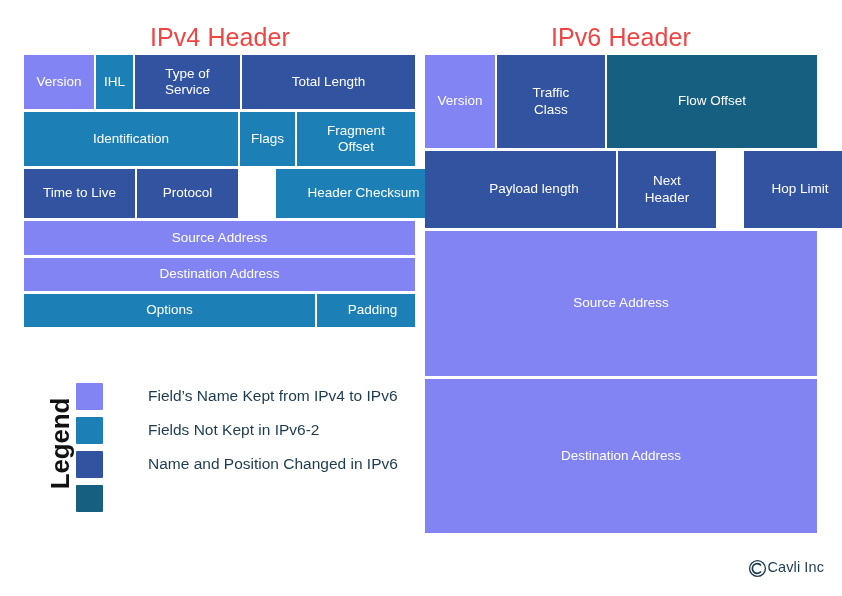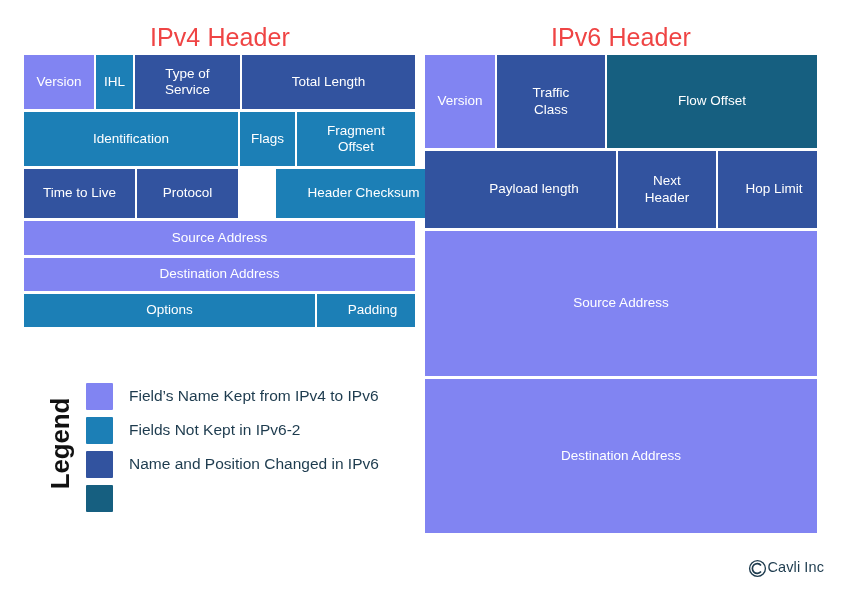--- a/index.html
+++ b/index.html
@@ -60,21 +60,21 @@
     left: -24px;
     top: 56px;
     width: 120px;
     text-align: center;
     transform: rotate(-90deg);
     color: #111111;
     font-size: 26px;
     font-weight: 700;
     letter-spacing: -0.2px;
   }
-  .legend-row { position: absolute; left: 62px; height: 28px; display: flex; align-items: center; }
+  .legend-row { position: absolute; left: 52px; height: 28px; display: flex; align-items: center; gap: 29px; }
   .legend-swatch {
     width: 27px; height: 27px;
     flex: 0 0 auto;
     border-radius: 1px;
   }
   .legend-text {
     margin-left: 16px;
     color: #1d3b4e;
     font-size: 15.5px;
     font-weight: 400;
@@ -128,21 +128,21 @@
 
   <div id="ipv6-title" class="diagram-title">IPv6 Header</div>
   <div id="ipv6-fields">
       <div class="field-cell c-kept" style="left: 425px; top: 55px; width: 70px; height: 93px;">Version</div>
       <div class="field-cell c-changed" style="left: 497px; top: 55px; width: 108px; height: 93px;">Traffic
 Class</div>
       <div class="field-cell c-new" style="left: 607px; top: 55px; width: 210px; height: 93px;">Flow Offset</div>
       <div class="field-cell c-changed" style="left: 425px; top: 151px; width: 191px; height: 77px; padding-left: 30px;">Payload length</div>
       <div class="field-cell c-changed" style="left: 618px; top: 151px; width: 98px; height: 77px;">Next
 Header</div>
-      <div class="field-cell c-changed" style="left: 718px; top: 151px; width: 99px; height: 77px; padding-left: 16px;">Hop Limit</div>
+      <div class="field-cell c-changed" style="left: 744px; top: 151px; width: 99px; height: 77px; padding-left: 16px;">Hop Limit</div>
       <div class="field-cell c-kept" style="left: 425px; top: 231px; width: 392px; height: 145px;">Source Address</div>
       <div class="field-cell c-kept" style="left: 425px; top: 379px; width: 392px; height: 154px;">Destination Address</div>
     </div>
 
   <div id="legend-block">
     <div id="legend-label">Legend</div>
     <div id="legend-rows">
         <div class="legend-row" style="top: 10px;">
           <span class="legend-swatch" style="background: rgb(129, 132, 242);"></span>
           <span class="legend-text">Field’s Name Kept from IPv4 to IPv6</span>

